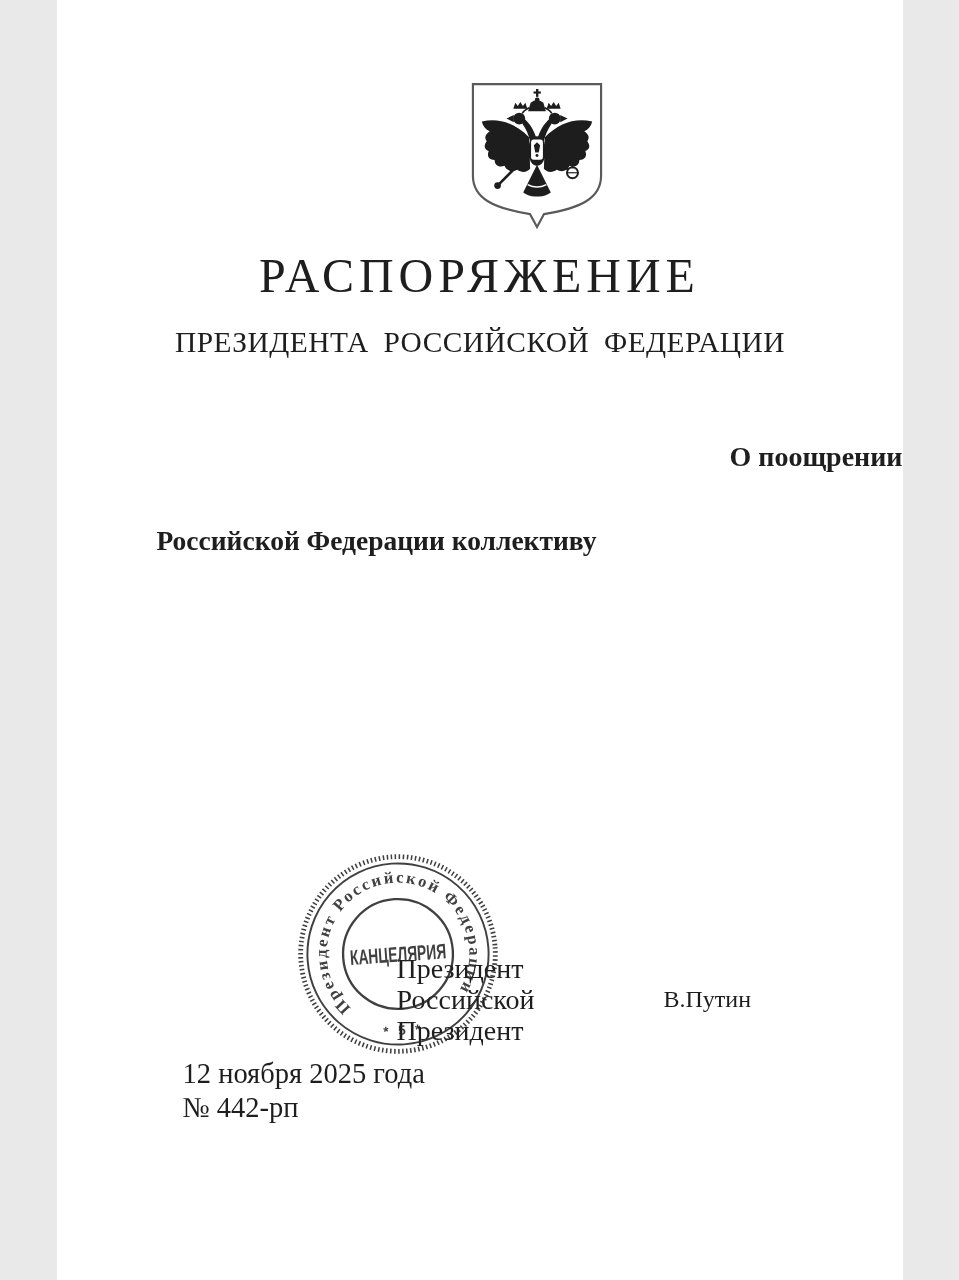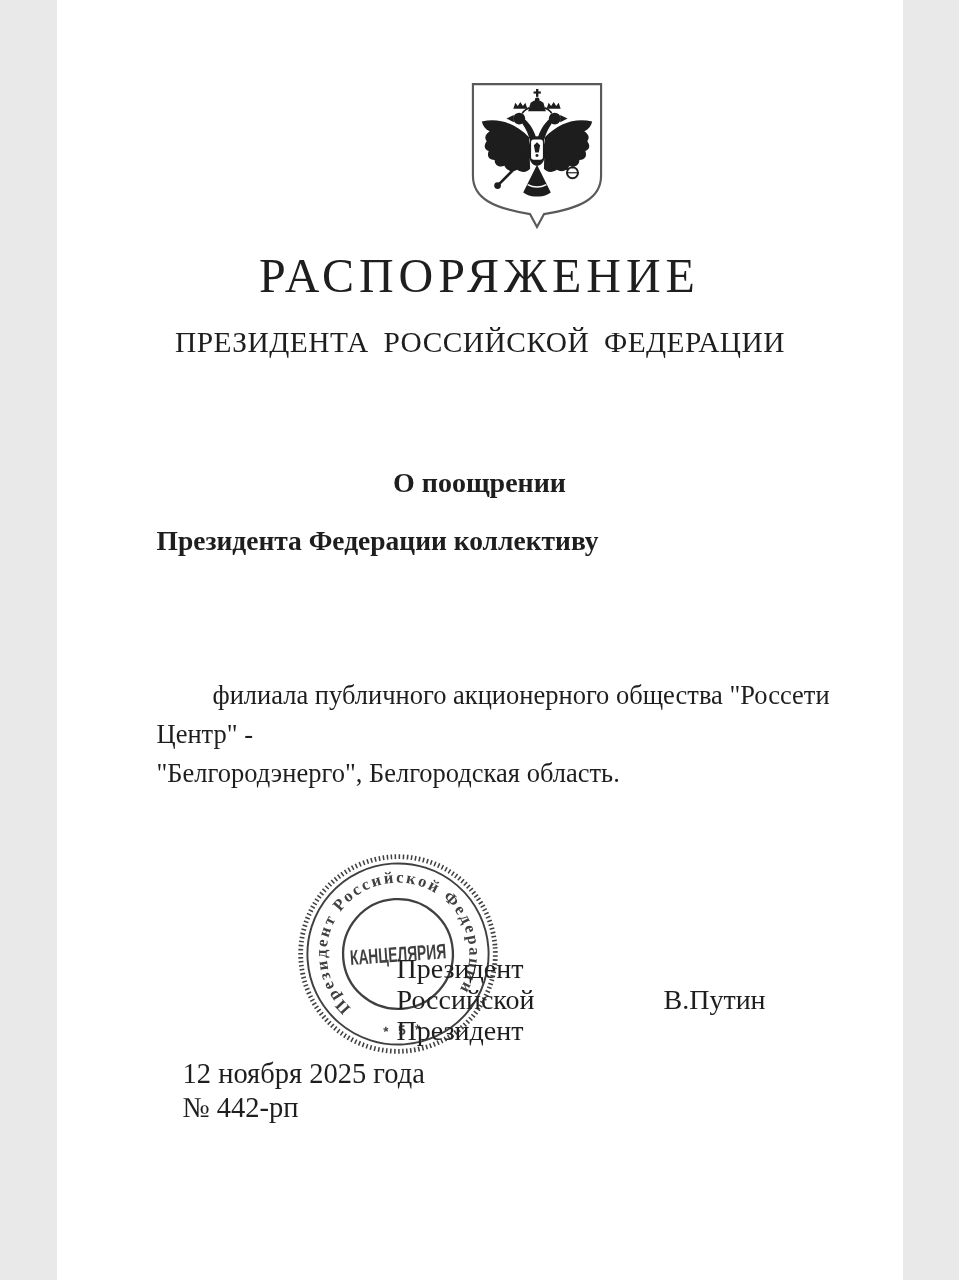--- a/index.html
+++ b/index.html
@@ -18,35 +18,35 @@
     text-align:center;font-size:48px;font-weight:normal;
     letter-spacing:5px;margin:0;line-height:1;
   }
   .doc-subtitle{
     position:absolute;left:0;top:327px;width:100%;
     text-align:center;font-size:30px;font-weight:normal;
     letter-spacing:0.5px;word-spacing:7px;margin:0;line-height:1;
     transform:scaleX(0.98);
   }
   .doc-subject{
-    position:absolute;left:0;top:469px;width:100%;
-    text-align:center;font-size:28px;font-weight:bold;line-height:1;
+    position:absolute;left:0;top:443px;width:100%;
+    text-align:right;font-size:28px;font-weight:bold;line-height:1;
   }
   .para{position:absolute;left:100px;width:760px;}
   .para-1{top:522px;font-size:27.5px;font-weight:bold;line-height:38px;}
   .para-2{top:676px;font-size:26.5px;font-weight:normal;line-height:39px;}
   .jline{text-align:justify;text-align-last:justify;}
   .indent{text-indent:56px;}
   .sig-title{
     position:absolute;left:340px;top:953px;width:246px;
     text-align:left;font-size:28px;line-height:31px;
   }
   .sig-name{
     position:absolute;left:607px;top:984px;
-    font-size:28px;line-height:31px;
+    font-size:24px;line-height:31px;
   }
   .stamp{
     position:absolute;left:235px;top:848px;width:212px;height:212px;
     z-index:3;
   }
   .footer-block{
     position:absolute;left:126px;top:1057px;
     font-size:28.5px;line-height:34px;
   }
 </style>
@@ -102,27 +102,23 @@
         <circle cx="70" cy="76.5" r="1.5" fill="#1d1d1d"></circle>
       </g>
     </svg>
   </div>
 
   <h1 class="doc-title">РАСПОРЯЖЕНИЕ</h1>
   <h2 class="doc-subtitle">ПРЕЗИДЕНТА  РОССИЙСКОЙ  ФЕДЕРАЦИИ</h2>
   <div class="doc-subject">О поощрении</div>
 
   <div class="para para-1">
-    <div>Президента Федерации коллективу</div>
+    <div>Российской Федерации коллективу</div>
   </div>
 
-  <div class="para para-2">
-    <div class="indent">филиала публичного акционерного общества "Россети Центр" -</div>
-    <div>"Белгородэнерго", Белгородская область.</div>
-  </div>
 
   <div class="sig-title">
     <div>Президент</div>
     <div>Российской Президент</div>
   </div>
   <div class="sig-name">В.Путин</div>
 
   <div class="stamp">
     <svg viewBox="0 0 220 220" width="212" height="212" aria-hidden="true">
       <g transform="rotate(-4 110 110)" opacity="0.88">

